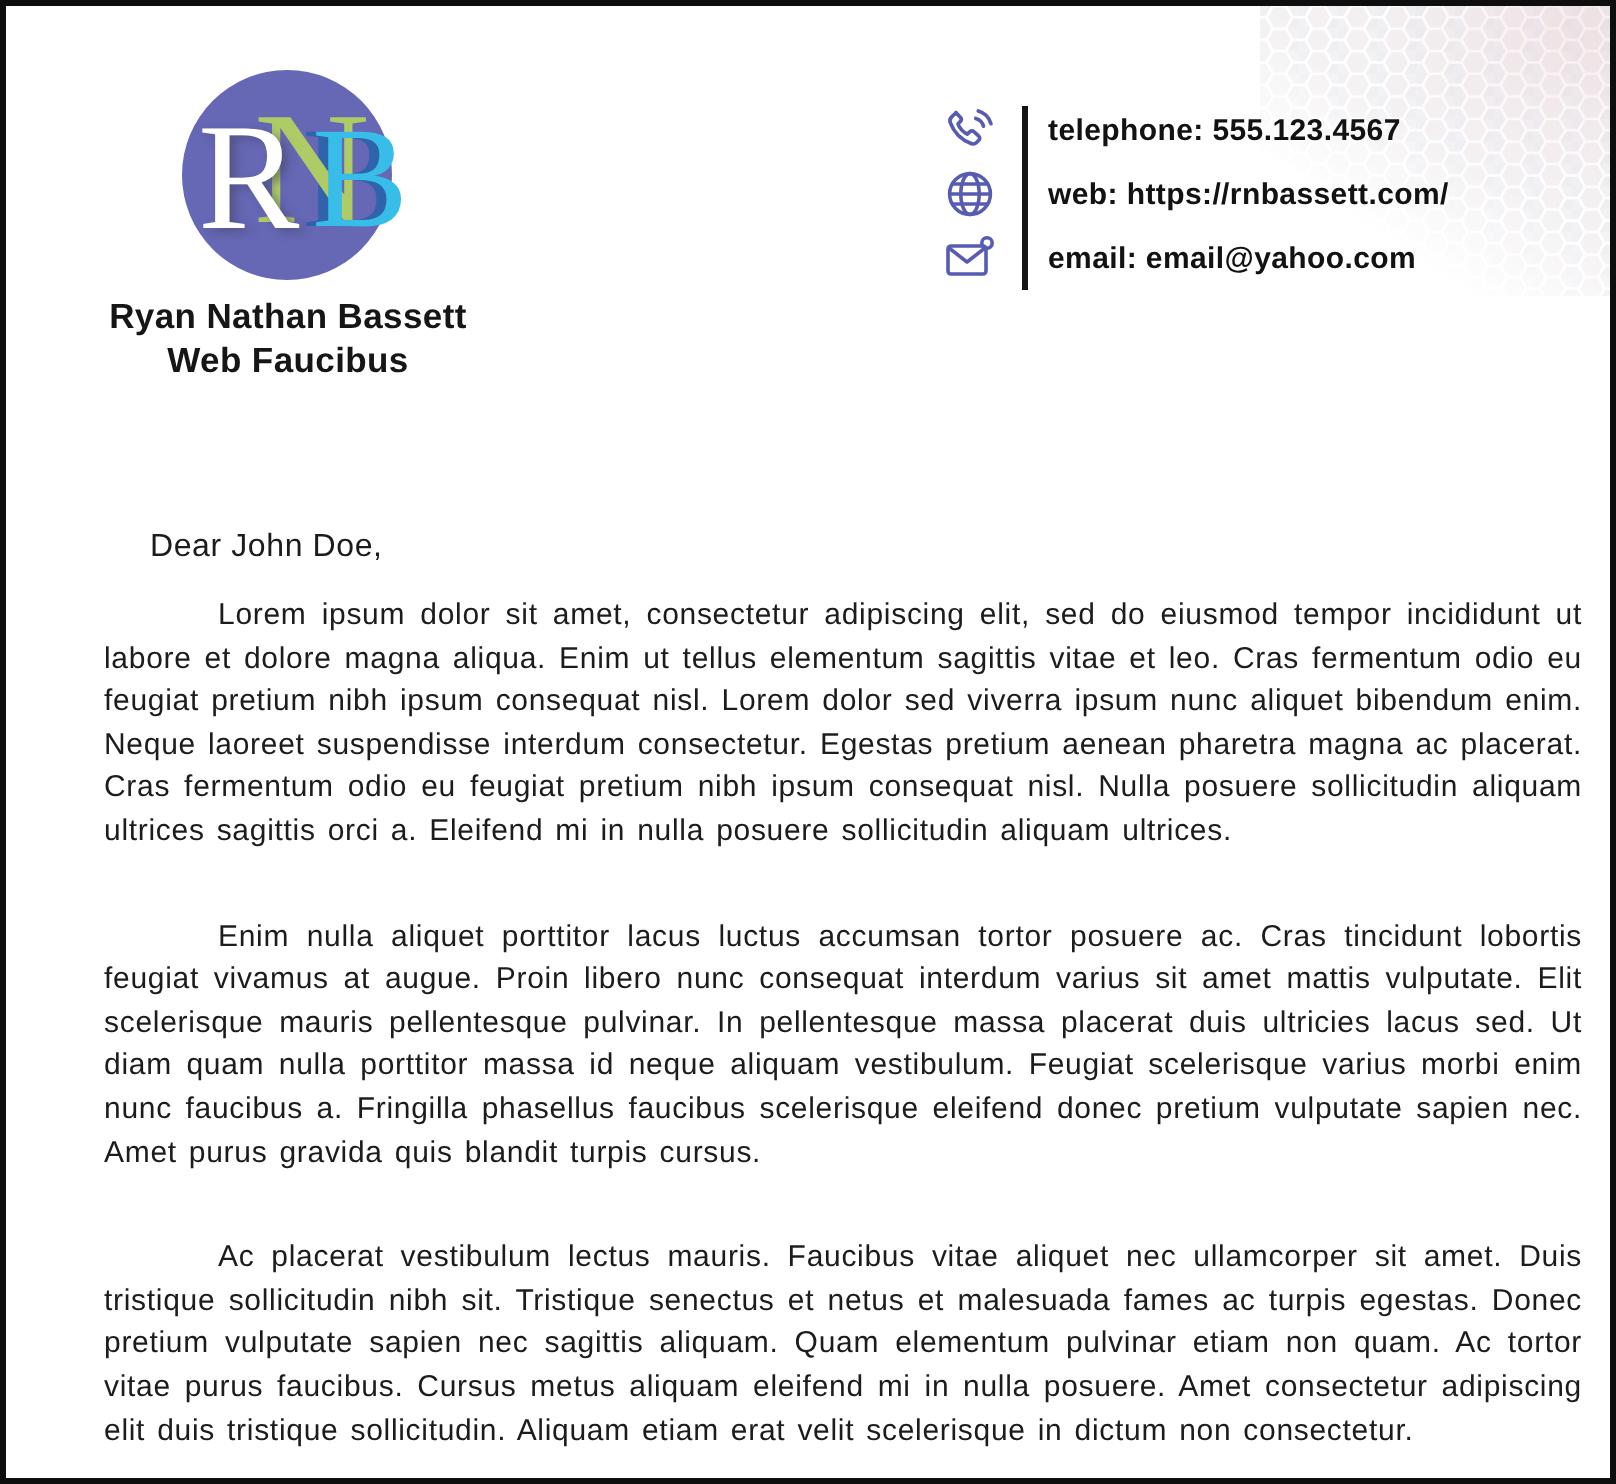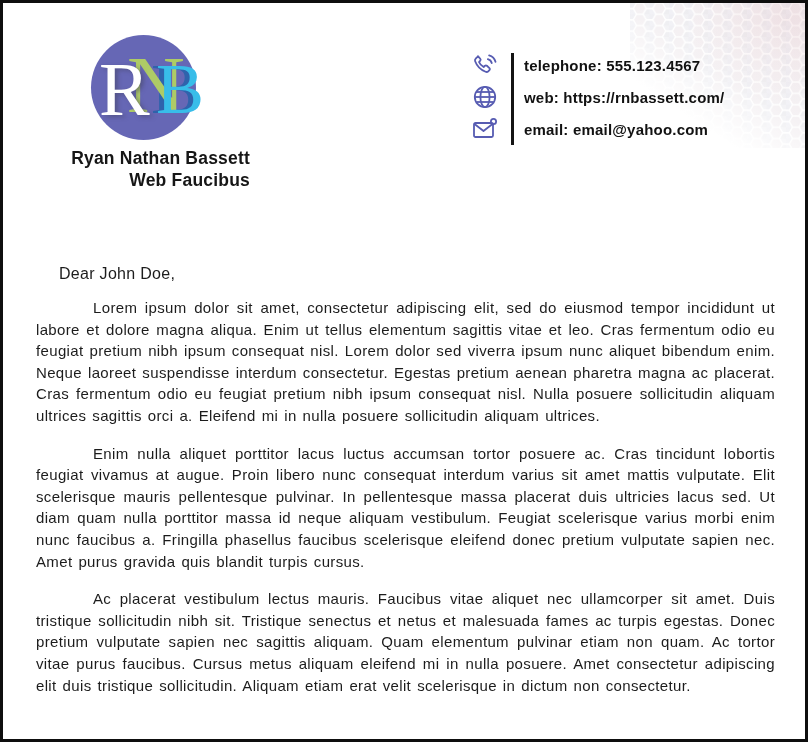--- a/index.html
+++ b/index.html
@@ -16,38 +16,38 @@
   .logo-circle{
     position:absolute;left:88px;top:32px;width:105px;height:105px;
     border-radius:50%;background:#6667b5;
   }
   .logo-letter{position:absolute;font-family:"Liberation Serif", serif;line-height:1;font-weight:normal;}
   .lR{left:8px;top:16px;font-size:76px;color:#ffffff;z-index:3;text-shadow:3px 2px 4px rgba(70,70,100,.55);}
   .lN{left:36px;top:10px;font-size:80px;color:#aecb66;z-index:2;}
   .lBs{left:60px;top:18px;font-size:72px;color:#2f63ac;z-index:1;}
   .lB{left:65px;top:18px;font-size:72px;color:#38bde9;z-index:2;}
   .brand{
-    position:absolute;left:35px;top:144px;width:212px;text-align:right;
+    position:absolute;left:35px;top:144px;width:212px;text-align:center;
     font-weight:bold;font-size:17.5px;line-height:22px;color:#161616;
     letter-spacing:.2px;
   }
   
   .contact{position:absolute;left:466px;top:48px;}
   .contact-sep{position:absolute;left:42px;top:2px;width:2.5px;height:92px;background:#141414;}
   .contact-row{display:flex;align-items:center;height:28px;margin-bottom:4px;}
   .cicon{width:31px;height:28px;display:flex;align-items:center;justify-content:center;}
   .clabel{margin-left:24px;font-size:15px;font-weight:bold;color:#121212;letter-spacing:.2px;white-space:nowrap;}
   
-  .letter{position:absolute;left:33px;top:262px;width:739px;}
+  .letter{position:absolute;left:49px;top:262px;width:739px;}
   .greeting{margin-left:23px;font-size:16px;letter-spacing:.3px;}
   .para{
     margin:14px 0 0 0;text-align:justify;text-indent:57px;
     font-size:15px;line-height:21.6px;letter-spacing:.35px;word-spacing:1.5px;
   }
-  .para + .para{margin-top:16px;}
+  .para + .para{margin-top:31px;}
 </style>
 </head>
 <body>
 
 <svg class="hexcorner" width="175" height="145" viewBox="0 0 175 145">
   <defs>
     <pattern id="hexpat" width="19.5" height="11.3" patternUnits="userSpaceOnUse">
       <g stroke="#ffffff" stroke-width="1.3">
         <polygon points="-6.5,0 -3.25,-5.65 3.25,-5.65 6.5,0 3.25,5.65 -3.25,5.65" fill="#e9e9ef"></polygon>
         <polygon points="13,0 16.25,-5.65 22.75,-5.65 26,0 22.75,5.65 16.25,5.65" fill="#ededf1"></polygon>

